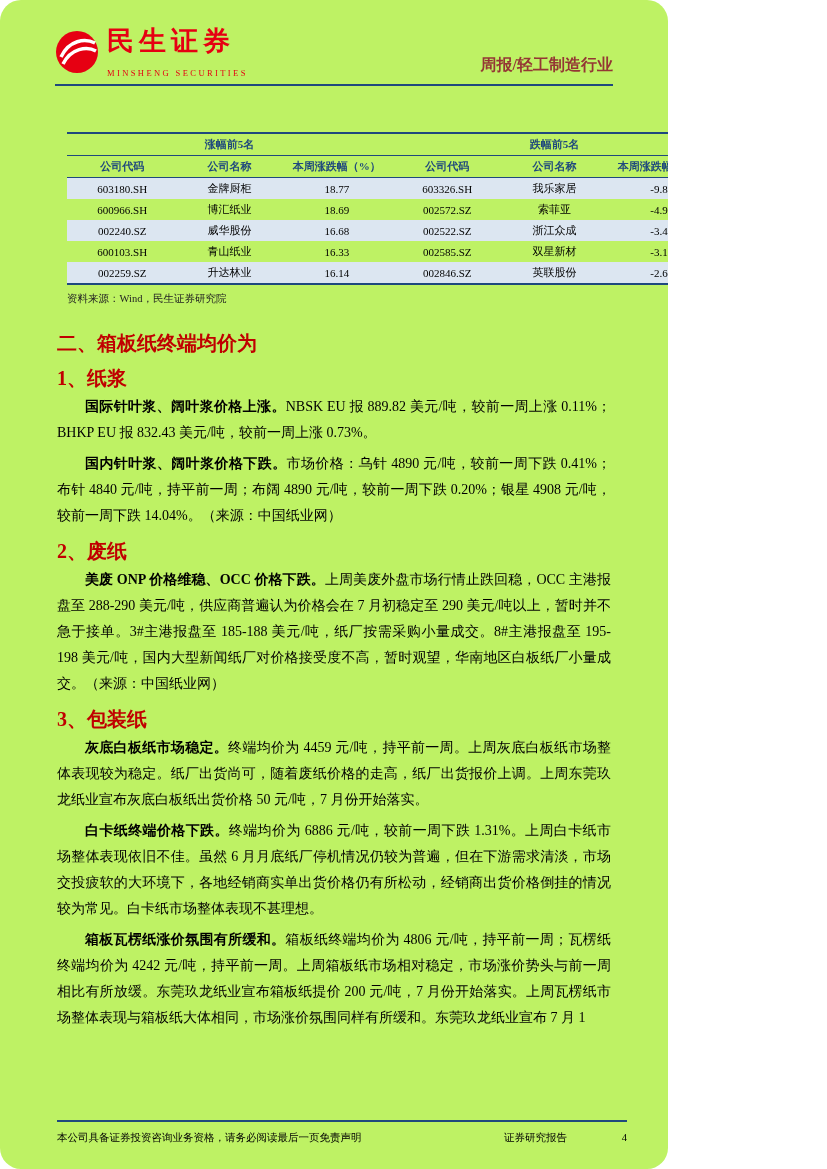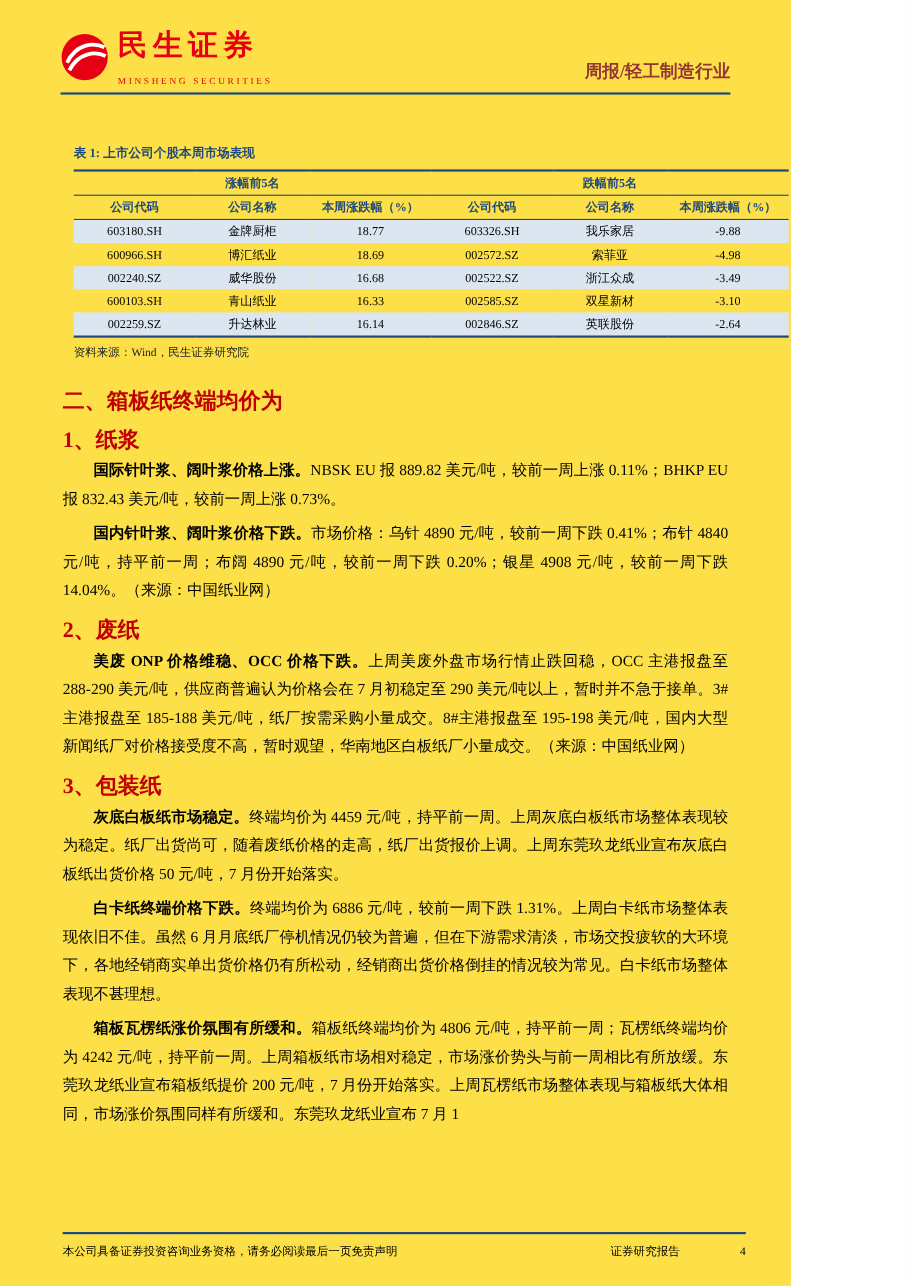--- a/index.html
+++ b/index.html
@@ -1,18 +1,18 @@
 <!DOCTYPE html>
 <html><head>
 <meta charset="utf-8">
 <style>
   * { margin:0; padding:0; box-sizing:border-box; }
   html,body { background:#fff; }
   body { font-family:"Liberation Serif","DejaVu Serif",serif; color:#000; }
-  .page { position:relative; width:719px; height:1169px; background:#fde047; overflow:hidden; }
+  .page { position:relative; width:668px; height:1169px; background:#bef264; overflow:hidden;border-radius:21px; }
 
   
   .header { display:flex; justify-content:space-between; align-items:flex-end;
             margin:0 55px; padding:26px 0 6px 0; border-bottom:2px solid #1f497d; }
   .logo { display:flex; align-items:center; gap:8px; }
   .emblem { display:inline-flex; }
   .logo-text { display:flex; flex-direction:column; }
   .logo-cn { font-size:27px; font-weight:bold; color:#e60012; letter-spacing:5px; line-height:30px; }
   .logo-en { font-size:8.5px; color:#e60012; letter-spacing:2.4px; margin-top:12px; }
   .header-right { font-size:16px; font-weight:bold; color:#943634; padding-bottom:2px;text-align:center; }
@@ -62,21 +62,20 @@
         <span class="logo-cn">民生证券</span>
         <span class="logo-en">MINSHENG SECURITIES</span>
       </span>
     </div>
     <div class="header-right">周报/轻工制造行业</div>
   </header>
 
   <main class="content">
 
     <section class="table-section">
-      <div class="table-title">表 1: 上市公司个股本周市场表现</div>
       <table class="data-table">
         <colgroup>
           <col style="width:17%">
             <col style="width:16%">
             <col style="width:17%">
           <col style="width:17%">
             <col style="width:16%">
             <col style="width:17%">
         </colgroup>
         <thead>

